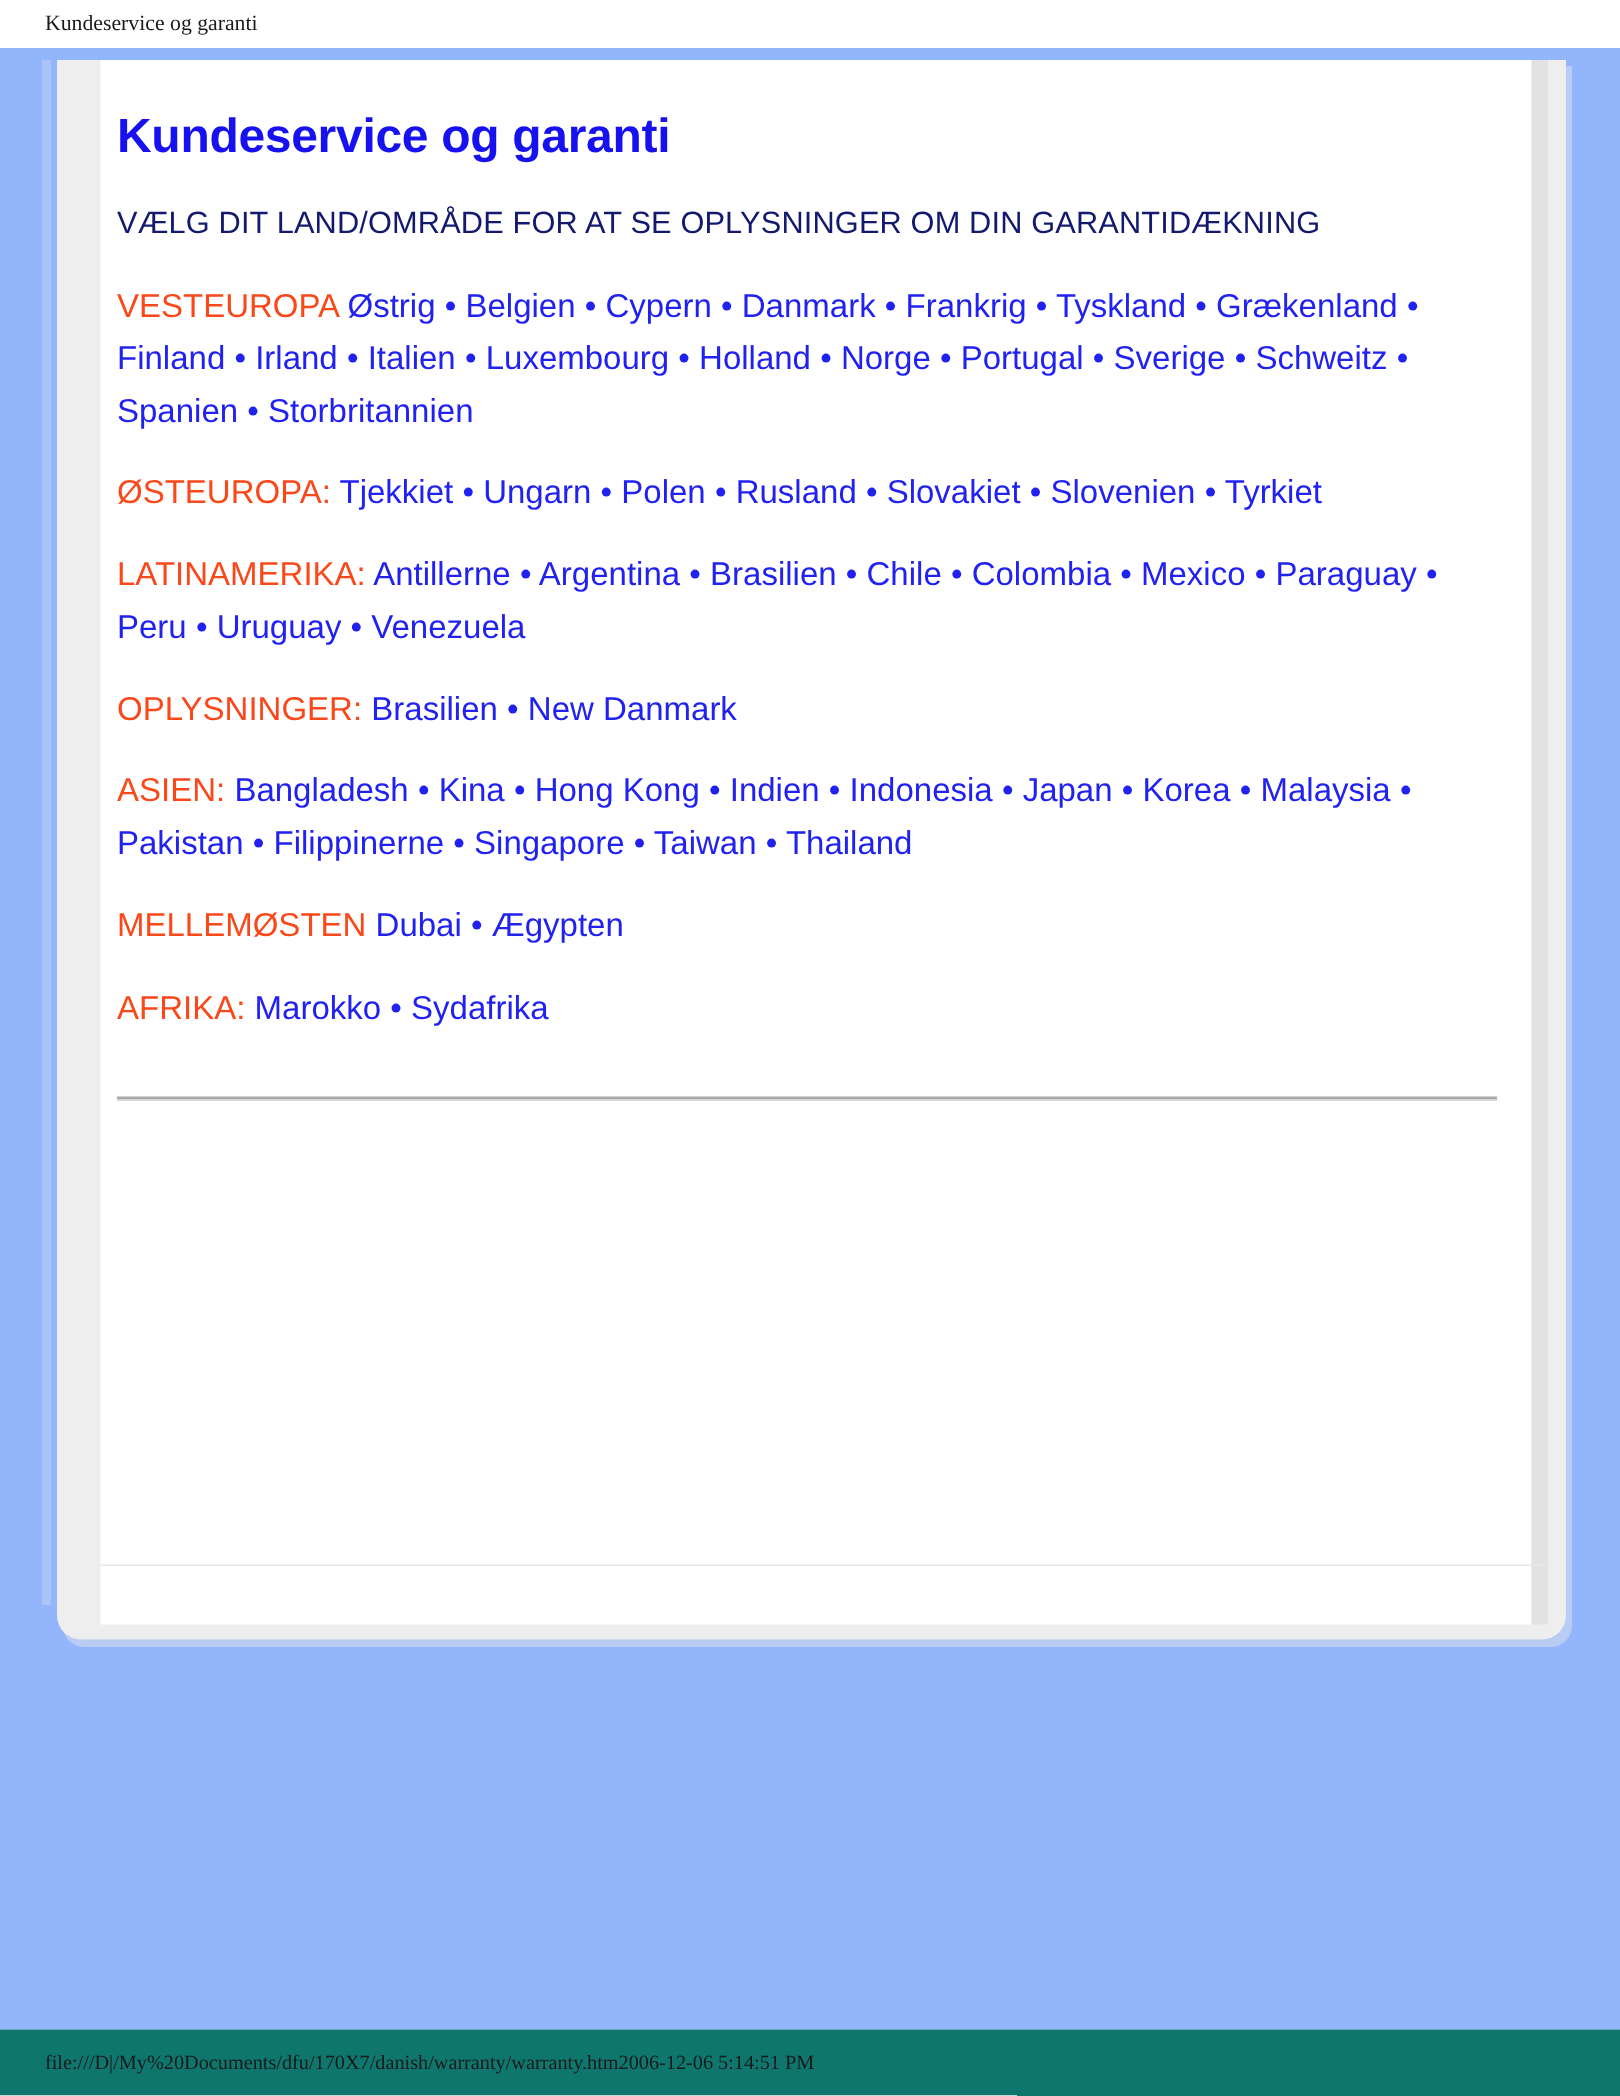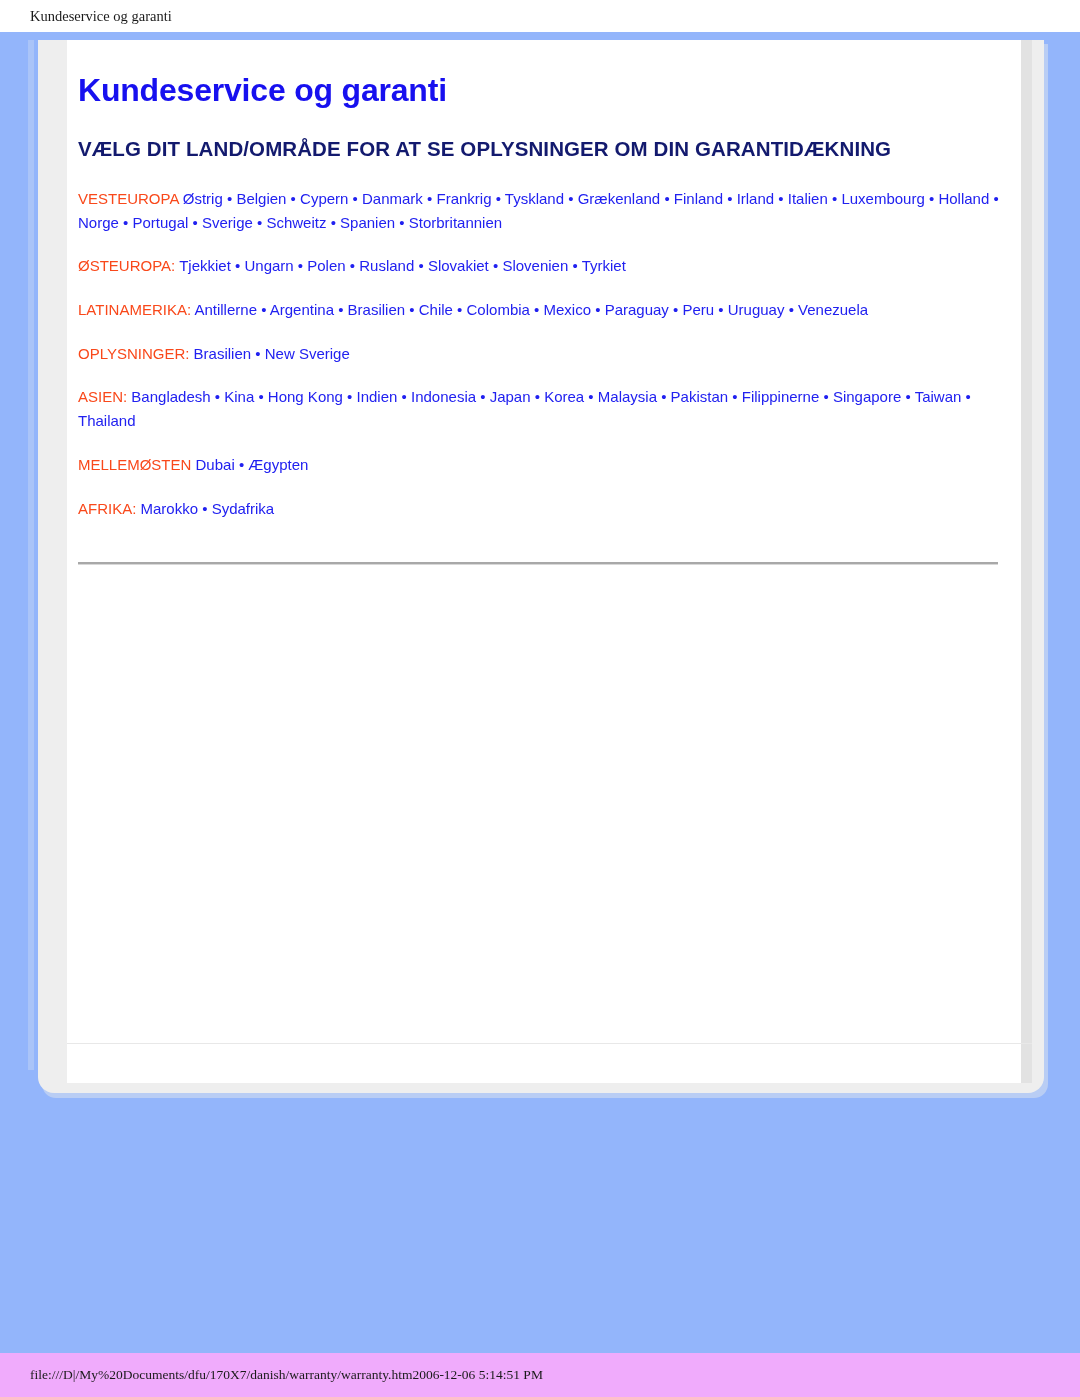--- a/index.html
+++ b/index.html
@@ -40,21 +40,21 @@
     height: 1321px;
     background: #93b5fb;
   }
 
   
   .print-footer {
     position: absolute;
     left: 0; top: 1353px;
     width: 1080px;
     height: 44px;
-    background: #f0abfc;
+    background: #0f766e;
     box-sizing: border-box;
     padding-left: 30px;
     font-family: "Liberation Serif", serif;
     font-size: 13.5px;
     color: #1a1a1a;
     line-height: 44px;
     white-space: nowrap;
   }
 
   
@@ -129,25 +129,25 @@
     color: #1710ef;
     margin: 0 0 28px 0;
     letter-spacing: -0.2px;
   }
 
   .section-heading {
     font-size: 20.5px;
     color: #131a6e;
     margin: 0 0 26px 0;
     letter-spacing: 0.1px;
-    font-weight: bold;
+    font-weight: normal;
   }
 
   .region {
-    font-size: 15px;
+    font-size: 22px;
     line-height: 1.58;
     margin: 0 0 20px 0;
     color: #2121f0;
   }
   .region-label {
     color: #f9481a;
   }
   .region a,
   .country {
     color: #2121f0;
@@ -183,21 +183,21 @@
 <div class="content">
 
   <h1 class="page-title">Kundeservice og garanti</h1>
 
   <div class="section-heading">VÆLG DIT LAND/OMRÅDE FOR AT SE OPLYSNINGER OM DIN GARANTIDÆKNING</div>
 
   <div id="regions-container">
       <p class="region"><span class="region-label">VESTEUROPA</span> <a class="country" href="#">Østrig</a> <span class="sep">•</span> <a class="country" href="#">Belgien</a> <span class="sep">•</span> <a class="country" href="#">Cypern</a> <span class="sep">•</span> <a class="country" href="#">Danmark</a> <span class="sep">•</span> <a class="country" href="#">Frankrig</a> <span class="sep">•</span> <a class="country" href="#">Tyskland</a> <span class="sep">•</span> <a class="country" href="#">Grækenland</a> <span class="sep">•</span> <a class="country" href="#">Finland</a> <span class="sep">•</span> <a class="country" href="#">Irland</a> <span class="sep">•</span> <a class="country" href="#">Italien</a> <span class="sep">•</span> <a class="country" href="#">Luxembourg</a> <span class="sep">•</span> <a class="country" href="#">Holland</a> <span class="sep">•</span> <a class="country" href="#">Norge</a> <span class="sep">•</span> <a class="country" href="#">Portugal</a> <span class="sep">•</span> <a class="country" href="#">Sverige</a> <span class="sep">•</span> <a class="country" href="#">Schweitz</a> <span class="sep">•</span> <a class="country" href="#">Spanien</a> <span class="sep">•</span> <a class="country" href="#">Storbritannien</a></p>
       <p class="region"><span class="region-label">ØSTEUROPA:</span> <a class="country" href="#">Tjekkiet</a> <span class="sep">•</span> <a class="country" href="#">Ungarn</a> <span class="sep">•</span> <a class="country" href="#">Polen</a> <span class="sep">•</span> <a class="country" href="#">Rusland</a> <span class="sep">•</span> <a class="country" href="#">Slovakiet</a> <span class="sep">•</span> <a class="country" href="#">Slovenien</a> <span class="sep">•</span> <a class="country" href="#">Tyrkiet</a></p>
       <p class="region"><span class="region-label">LATINAMERIKA:</span> <a class="country" href="#">Antillerne</a> <span class="sep">•</span> <a class="country" href="#">Argentina</a> <span class="sep">•</span> <a class="country" href="#">Brasilien</a> <span class="sep">•</span> <a class="country" href="#">Chile</a> <span class="sep">•</span> <a class="country" href="#">Colombia</a> <span class="sep">•</span> <a class="country" href="#">Mexico</a> <span class="sep">•</span> <a class="country" href="#">Paraguay</a> <span class="sep">•</span> <a class="country" href="#">Peru</a> <span class="sep">•</span> <a class="country" href="#">Uruguay</a> <span class="sep">•</span> <a class="country" href="#">Venezuela</a></p>
-      <p class="region"><span class="region-label">OPLYSNINGER:</span> <a class="country" href="#">Brasilien</a> <span class="sep">•</span> <a class="country" href="#">New Sverige</a></p>
+      <p class="region"><span class="region-label">OPLYSNINGER:</span> <a class="country" href="#">Brasilien</a> <span class="sep">•</span> <a class="country" href="#">New Danmark</a></p>
       <p class="region"><span class="region-label">ASIEN:</span> <a class="country" href="#">Bangladesh</a> <span class="sep">•</span> <a class="country" href="#">Kina</a> <span class="sep">•</span> <a class="country" href="#">Hong Kong</a> <span class="sep">•</span> <a class="country" href="#">Indien</a> <span class="sep">•</span> <a class="country" href="#">Indonesia</a> <span class="sep">•</span> <a class="country" href="#">Japan</a> <span class="sep">•</span> <a class="country" href="#">Korea</a> <span class="sep">•</span> <a class="country" href="#">Malaysia</a> <span class="sep">•</span> <a class="country" href="#">Pakistan</a> <span class="sep">•</span> <a class="country" href="#">Filippinerne</a> <span class="sep">•</span> <a class="country" href="#">Singapore</a> <span class="sep">•</span> <a class="country" href="#">Taiwan</a> <span class="sep">•</span> <a class="country" href="#">Thailand</a></p>
       <p class="region"><span class="region-label">MELLEMØSTEN</span> <a class="country" href="#">Dubai</a> <span class="sep">•</span> <a class="country" href="#">Ægypten</a></p>
       <p class="region"><span class="region-label">AFRIKA:</span> <a class="country" href="#">Marokko</a> <span class="sep">•</span> <a class="country" href="#">Sydafrika</a></p>
     </div>
 
   <hr class="rule">
 </div>
 
 <div class="print-footer">file:///D|/My%20Documents/dfu/170X7/danish/warranty/warranty.htm2006-12-06 5:14:51 PM</div>
 

